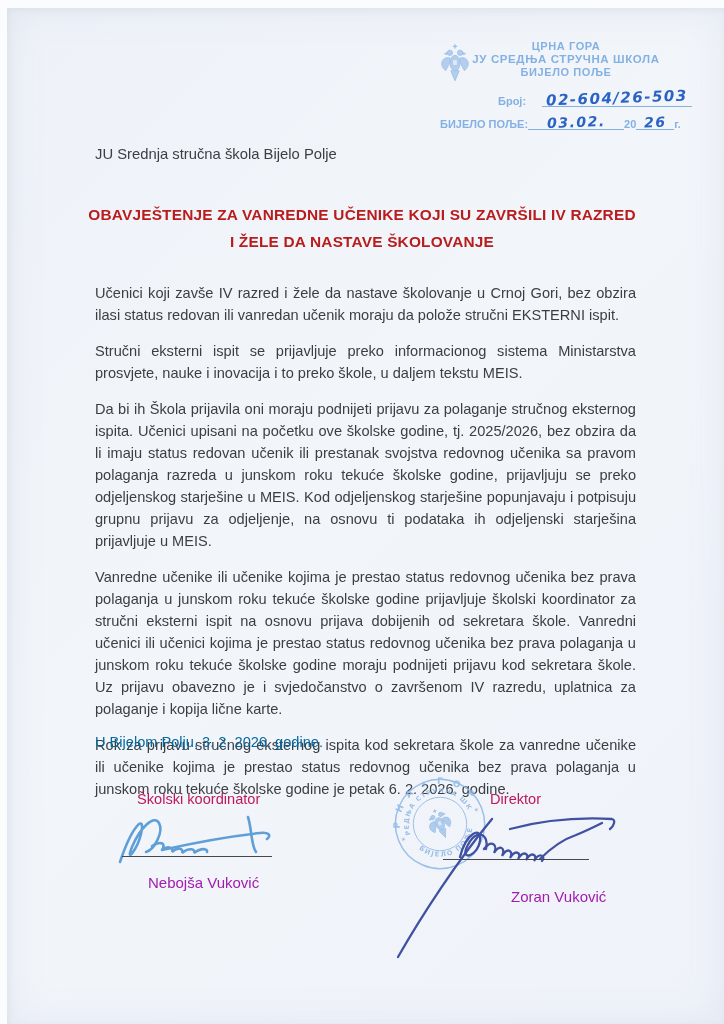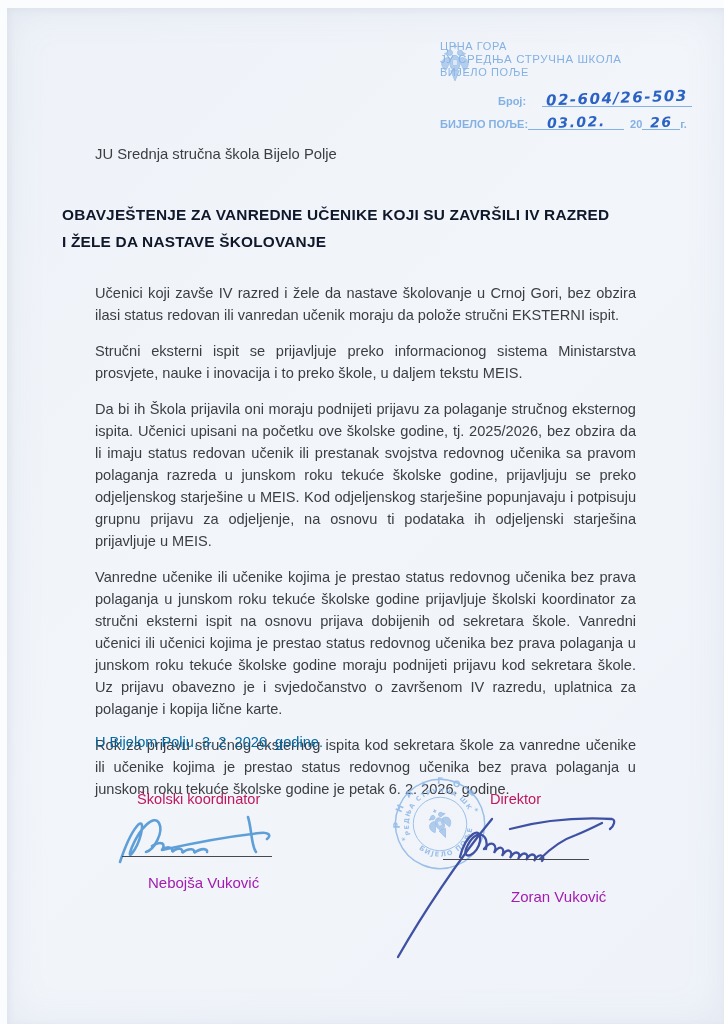--- a/index.html
+++ b/index.html
@@ -8,40 +8,40 @@
     background:#fbfcfd;
     font-family:"Liberation Sans",sans-serif;
   }
   .paper{
     position:absolute;left:7px;top:8px;right:0;bottom:0;
     background:linear-gradient(135deg,#eef2f8 0%,#f2f5fa 45%,#eff3f9 100%);
     box-shadow:inset 0 0 40px rgba(120,140,175,0.10), inset 2px 2px 6px rgba(150,160,180,0.12);
   }
   
   .stamp{position:absolute;left:440px;top:40px;width:252px;color:#84b1e3;}
-  .stamp .line{font-weight:normal;font-size:11px;letter-spacing:0.6px;text-align:left;line-height:13px;white-space:nowrap;}
+  .stamp .line{font-weight:bold;font-size:11px;letter-spacing:0.6px;text-align:center;line-height:13px;white-space:nowrap;}
   .stamp .line.wide{font-size:11.5px;}
   .stamp-eagle{position:absolute;left:-2px;top:0px;width:34px;height:46px;opacity:0.8;}
   .stamp-row{display:flex;align-items:flex-end;margin-top:9px;font-weight:bold;font-size:11px;white-space:nowrap;}
   .stamp-row.num{padding-left:58px;gap:16px;}
   .stamp-row.date{padding-left:0px;margin-top:6px;}
   .u-line{display:inline-block;border-bottom:1.4px solid #84b1e3;text-align:center;position:relative;}
   .u-line.big{width:152px;}
   .u-line.mid{width:96px;}
   .u-line.tiny{width:38px;}
   .hand{
     display:inline-block;color:#2b63c4;font-style:italic;font-weight:bold;
     font-size:15px;letter-spacing:1.5px;transform:rotate(-2deg) translateY(1px);
     font-family:"DejaVu Sans",sans-serif;white-space:nowrap;
   }
   .hand.small{font-size:14px;}
   
   .sender{position:absolute;left:95px;top:146px;font-size:14.8px;color:#3b3e42;text-align:right;}
-  .heading{position:absolute;left:62px;top:201px;width:600px;
-    font-weight:bold;font-size:15.4px;color:#0f172a;line-height:27px;letter-spacing:0.2px;}
+  .heading{position:absolute;left:62px;top:201px;width:600px;text-align:center;
+    font-weight:bold;font-size:15.4px;color:#b91c1c;line-height:27px;letter-spacing:0.2px;}
   .bodytext{position:absolute;left:95px;top:282px;width:541px;}
   .bodytext p{
     margin:0 0 14px 0;font-size:14.6px;line-height:22px;color:#3b3e42;
     text-align:justify;text-justify:inter-word;
   }
   .dateline{position:absolute;left:95px;top:734px;font-size:14.6px;color:#0369a1;}
   
   .sig-role{position:absolute;font-size:14.6px;color:#be185d;}
   .sig-role.left{left:137px;top:791px;}
   .sig-role.right{left:490px;top:791px;}
@@ -80,21 +80,21 @@
     <div class="line">ЦРНА ГОРА</div>
     <div class="line wide">ЈУ СРЕДЊА СТРУЧНА ШКОЛА</div>
     <div class="line">БИЈЕЛО ПОЉЕ</div>
     <div class="stamp-row num">
       <span>Број:</span>
       <span class="u-line big"><span class="hand">02-604/26-503</span></span>
     </div>
     <div class="stamp-row date">
       <span>БИЈЕЛО ПОЉЕ:</span>
       <span class="u-line mid"><span class="hand small">03.02.</span></span>
-      <span style="margin-left:6px;">20</span>
+      <span style="">20</span>
       <span class="u-line tiny"><span class="hand small">26</span></span>
       <span>г.</span>
     </div>
   </div>
 
   <div class="sender">JU Srednja stručna škola Bijelo Polje</div>
 
   <div class="heading">
     <div>OBAVJEŠTENJE ZA VANREDNE UČENIKE KOJI SU ZAVRŠILI IV RAZRED</div>
     <div>I ŽELE DA NASTAVE ŠKOLOVANJE</div>

